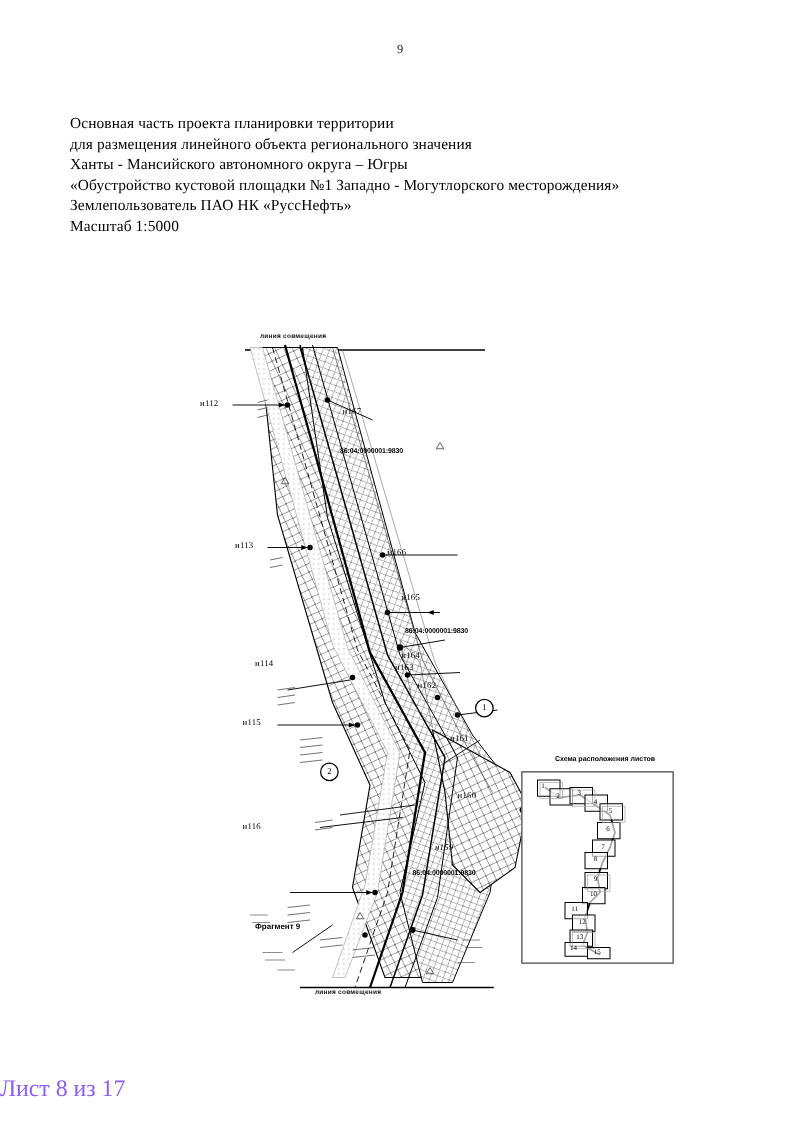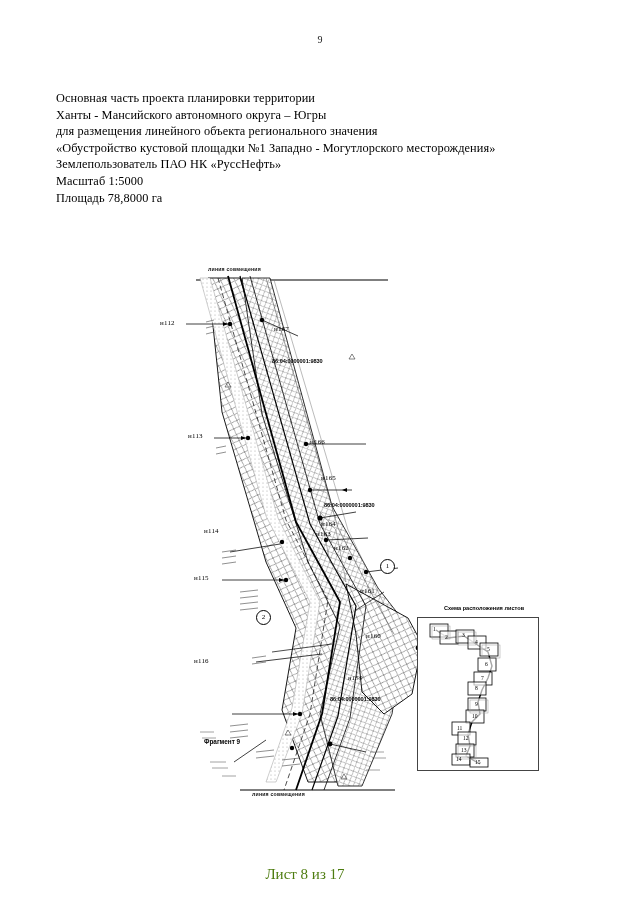--- a/index.html
+++ b/index.html
@@ -19,22 +19,22 @@
   
   .title-block{
     position:absolute;left:56px;top:90px;width:520px;
     font-size:12.3px;line-height:16.6px;color:#000000;
     letter-spacing:.1px;
   }
   .title-block .line{white-space:nowrap;}
 
   
   .footer{
-    position:absolute;left:0;right:30px;bottom:22px;text-align:center;
-    font-size:15px;color:#4d7c0f;
+    position:absolute;left:0;right:30px;bottom:22px;text-align:left;
+    font-size:19px;color:#8b5cf6;
   }
 
   
   .figure{position:absolute;left:170px;top:262px;width:400px;height:540px;}
   .figure svg{display:block;}
 
   .seam-label{
     position:absolute;font-family:"Liberation Sans",sans-serif;
     font-size:5.2px;font-weight:bold;letter-spacing:.2px;color:#111;
     white-space:nowrap;
@@ -70,26 +70,25 @@
 </style>
 </head>
 <body>
 
 <div class="page">
 
   <div class="page-number">9</div>
 
   <div class="title-block">
     <div class="line">Основная часть проекта планировки территории</div>
+    <div class="line">для размещения линейного объекта  регионального значения</div>
     <div class="line"> Ханты - Мансийского автономного  округа – Югры</div>
-    <div class="line">для размещения линейного объекта  регионального значения</div>
     <div class="line">«Обустройство кустовой площадки №1 Западно - Могутлорского месторождения»</div>
     <div class="line">Землепользователь  ПАО НК «РуссНефть»</div>
     <div class="line">Масштаб 1:5000</div>
-    <div class="line">Площадь 78,8000 га</div>
   </div>
 
   <div class="figure">
 
     <svg width="400" height="540" viewBox="0 0 400 540">
       <defs>
         <pattern id="xhatch" width="9" height="9" patternUnits="userSpaceOnUse" patternTransform="rotate(20)">
           <rect width="9" height="9" fill="#ffffff"></rect>
           <path d="M0 0 L9 9 M9 0 L0 9" stroke="#6f6f6f" stroke-width="0.7"></path>
         </pattern>

